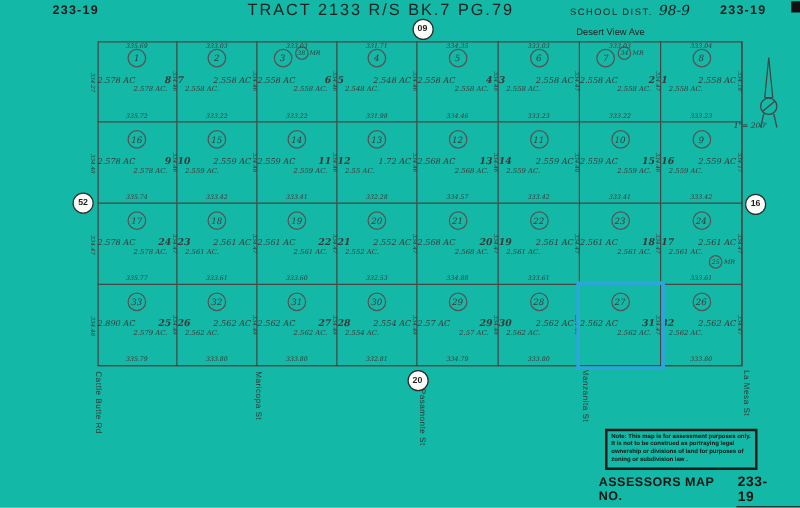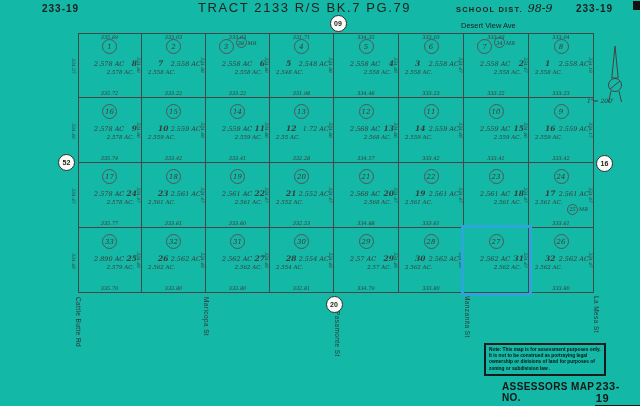--- a/index.html
+++ b/index.html
@@ -3,38 +3,38 @@
 <meta charset="utf-8">
 <style>
   html,body{margin:0;padding:0;}
   #page{position:relative;width:640px;height:406px;background:#14b8a6;overflow:hidden;
         font-family:"Liberation Sans",sans-serif;color:#2b2b2b;}
 
   
   .sheet-no{position:absolute;font-weight:bold;font-size:10px;letter-spacing:1px;color:#1e1e1e;}
   #title{position:absolute;left:198px;top:0px;font-size:13px;letter-spacing:1.6px;color:#222;}
   #school{position:absolute;left:456px;top:2px;display:flex;align-items:baseline;gap:5px;}
-  #school .lbl{font-size:7.5px;font-weight:bold;letter-spacing:1.2px;color:#222;}
+  #school .lbl{font-size:7.5px;font-weight:normal;letter-spacing:1.2px;color:#222;}
   #school .val{font-family:"DejaVu Serif",serif;font-style:italic;font-size:11px;color:#1a1a1a;}
   #binder-mark{position:absolute;left:633px;top:1px;width:7px;height:9px;background:#111;}
 
   
   #grid-outline{position:absolute;left:78px;top:33px;width:516px;height:260px;
                 border:1px solid #474747;box-sizing:border-box;}
   .parcel{position:absolute;box-sizing:border-box;border-right:1px solid #474747;border-bottom:1px solid #474747;
           font-family:"DejaVu Serif",serif;color:#3a3a3a;}
   .apn-wrap{position:absolute;top:6px;left:0;width:100%;display:flex;justify-content:center;align-items:flex-start;gap:2px;}
   .apn-circle{display:inline-flex;align-items:center;justify-content:center;width:13px;height:13px;
               border:1px solid #555;border-radius:50%;font-style:italic;font-size:7px;}
   .mr-group{display:inline-flex;align-items:center;gap:1px;margin-top:-2px;}
   .mr-circle{display:inline-flex;align-items:center;justify-content:center;width:9px;height:9px;
              border:0.8px solid #555;border-radius:50%;font-style:italic;font-size:5px;}
   .mr-label{font-style:italic;font-size:5px;}
   .mr-bottom{position:absolute;right:5px;bottom:12px;}
-  .ac-line{position:absolute;top:26px;left:16px;right:4px;display:flex;justify-content:space-between;align-items:baseline;}
+  .ac-line{position:absolute;top:26px;left:0;right:4px;display:flex;justify-content:space-between;align-items:baseline;}
   .ac-text{font-style:italic;font-size:6.5px;white-space:nowrap;}
   .lot-num{font-style:italic;font-weight:bold;font-size:7.5px;}
   .ac2{position:absolute;top:36px;font-style:italic;font-size:5.5px;white-space:nowrap;}
   .ac2.side-right{right:7px;}
   .ac2.side-left{left:6px;}
   .dim{position:absolute;left:0;width:100%;text-align:center;font-style:italic;font-size:5px;white-space:nowrap;}
   .dim.top-dim{top:1px;}
   .dim.bottom-dim{bottom:1px;}
   .vdim{position:absolute;writing-mode:vertical-rl;font-family:"DejaVu Serif",serif;
         font-style:italic;font-size:4.5px;color:#3a3a3a;white-space:nowrap;}
@@ -50,21 +50,21 @@
   #top-street{position:absolute;left:461px;top:21px;font-size:7.5px;color:#222;}
 
   
   #north-arrow{position:absolute;left:605px;top:45px;}
   #scale-label{position:absolute;left:587px;top:97px;font-family:"DejaVu Serif",serif;
                font-style:italic;font-size:6px;color:#333;}
 
   
   #note-box{position:absolute;left:484px;top:343px;width:112px;border:2px solid #1b1b1b;
             padding:2px 3px;font-size:4.8px;line-height:1.3;color:#111;font-weight:bold;}
-  #footer{position:absolute;left:502px;top:380px;}
+  #footer{position:absolute;left:479px;top:380px;}
   #footer .line1{display:flex;align-items:baseline;}
   #footer .map-label{font-weight:bold;font-size:10px;letter-spacing:0.4px;color:#151515;}
   #footer .map-no{font-size:11px;font-weight:bold;letter-spacing:0.5px;color:#151515;
                   border-bottom:1px solid #151515;padding:0 14px 1px 1px;}
 </style>
 </head>
 <body>
 
 <div id="page">
 

